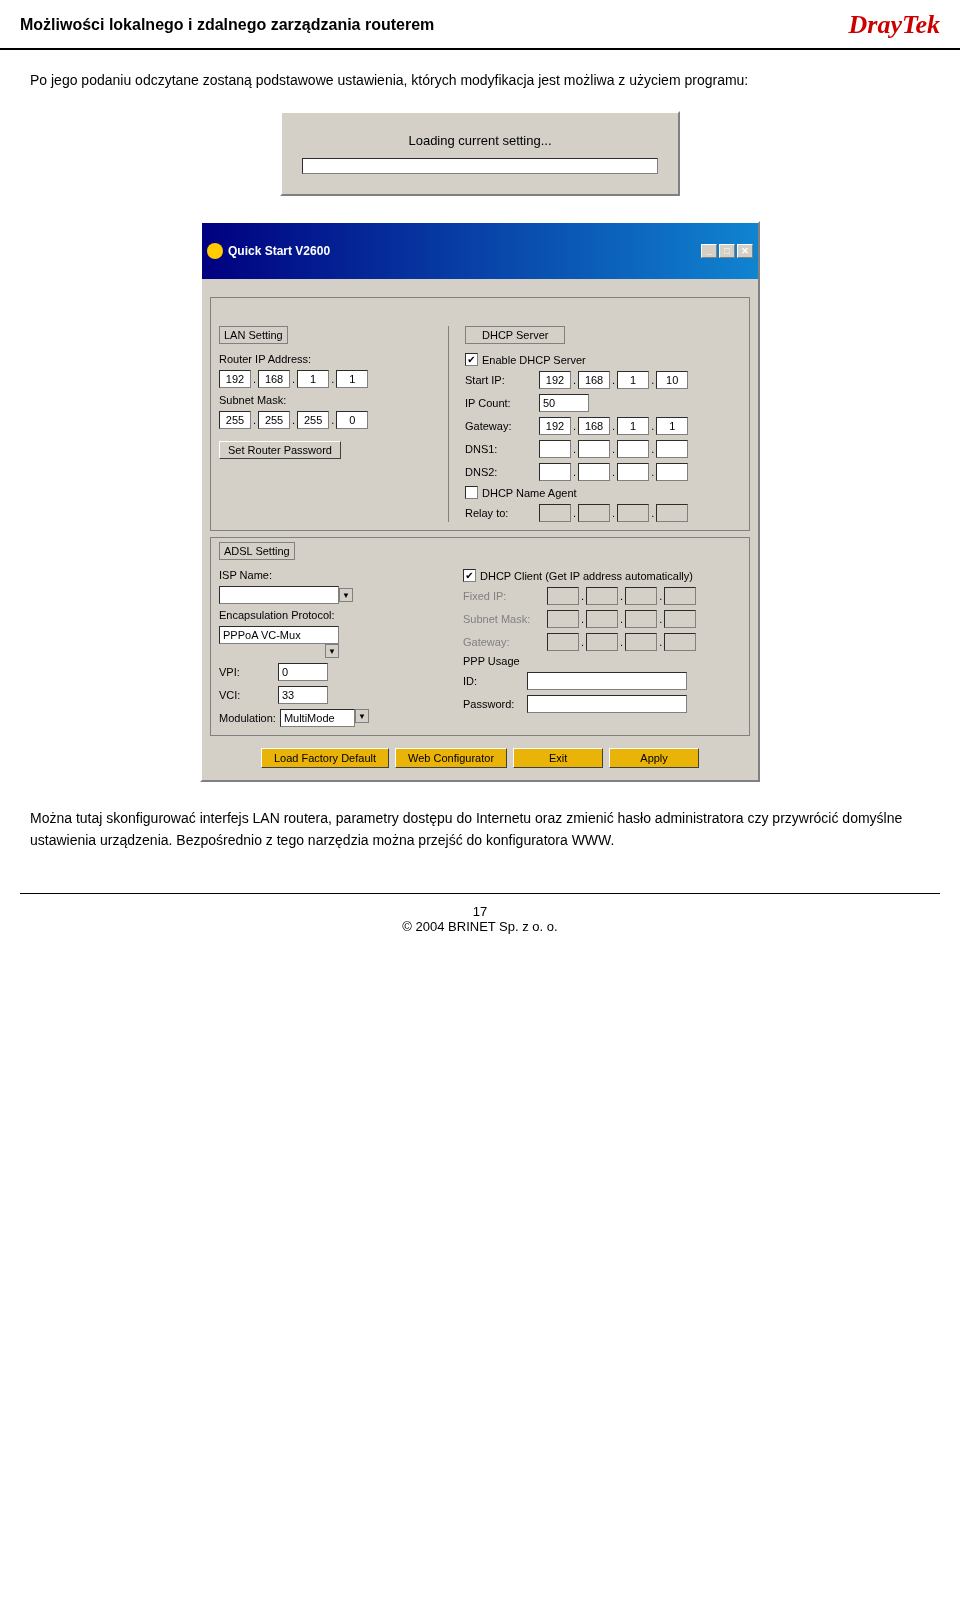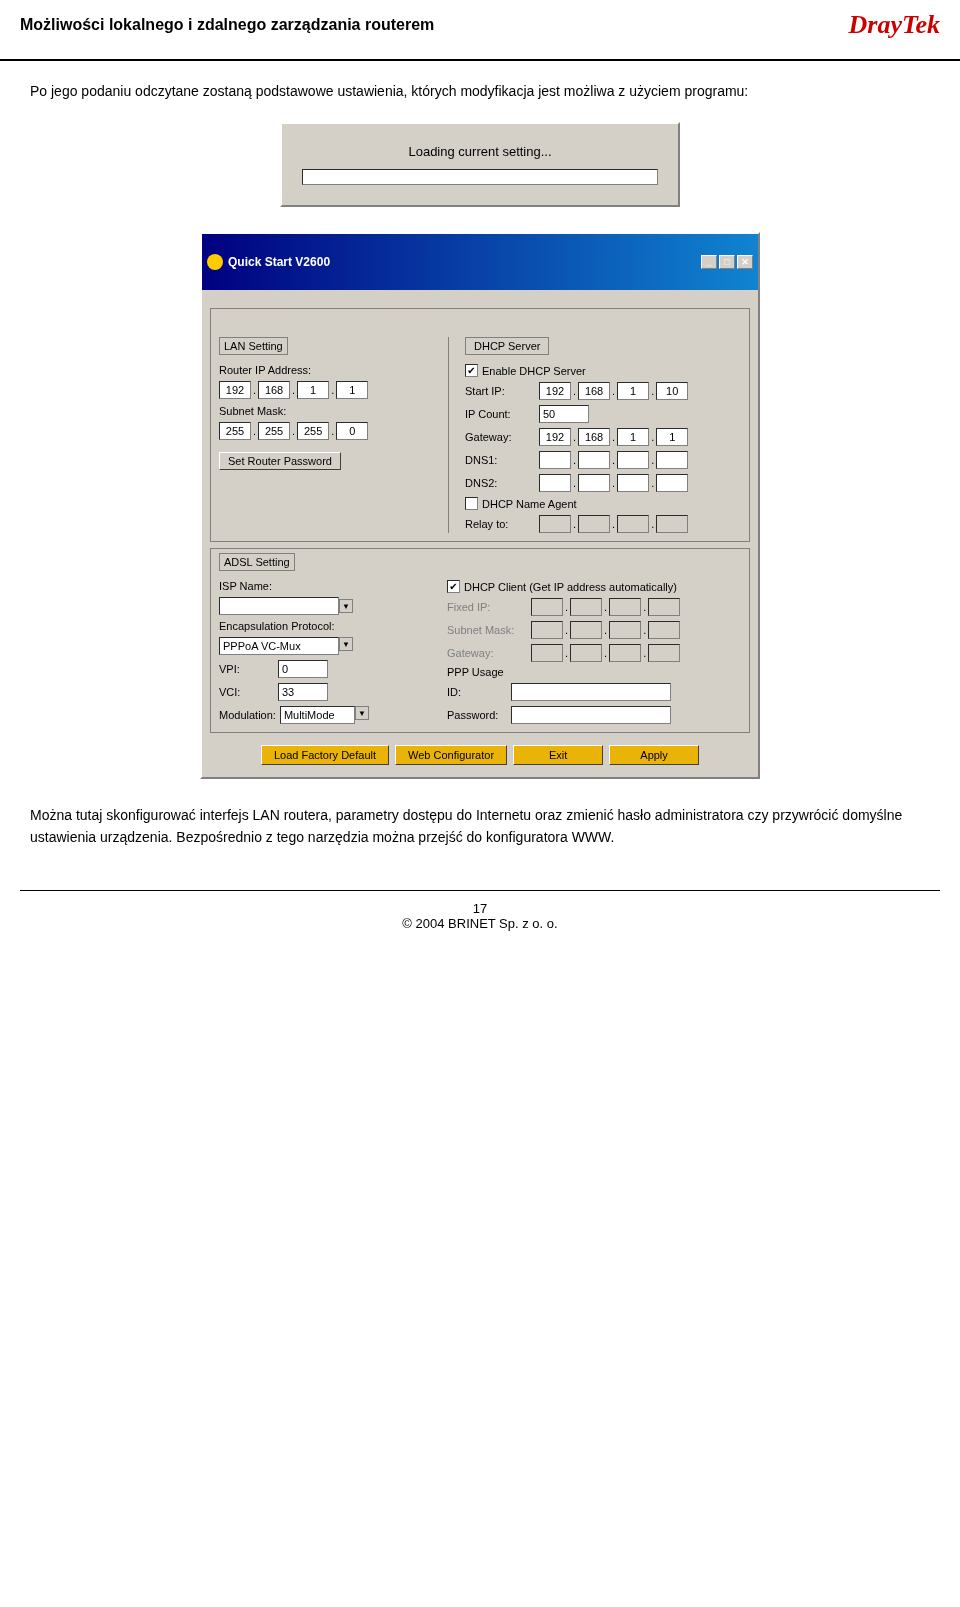--- a/index.html
+++ b/index.html
@@ -10,21 +10,21 @@
       font-family: Arial, sans-serif;
       font-size: 14px;
       color: #000;
     }
 
     
     .page-header {
       display: flex;
       align-items: center;
       justify-content: space-between;
-      padding: 10px 20px 19px 20px;
+      padding: 10px 20px 8px 20px;
       border-bottom: 2px solid #000;
     }
     .page-header-title {
       font-size: 16px;
       font-weight: bold;
     }
     .draytek-logo {
       font-size: 26px;
       font-weight: bold;
       font-style: italic;
@@ -219,21 +219,21 @@
     .disabled-label {
       color: #808080;
     }
     .disabled-input {
       background: #d4d0c8 !important;
     }
 
     
     .adsl-body {
       display: flex;
-      gap: 8px;
+      gap: 24px;
     }
     .adsl-left {
       flex: 0 0 220px;
     }
     .adsl-right {
       flex: 1;
     }
 
     
     .qs-buttons {
@@ -354,21 +354,21 @@
                 <span class="ip-dot">.</span>
                 <input class="ip-segment" type="text" value="0" style="">
               </div>
             </div>
             <div class="form-row" style="margin-top: 12px;">
               <button class="win-button">Set Router Password</button>
             </div>
           </div>
 
           <div class="col-dhcp">
-            <div style="font-size:11px; font-weight:normal; margin-bottom:4px; border:1px solid #808080; padding: 2px 8px; display:inline-block;">
+            <div style="font-size:11px; font-weight:normal; margin-bottom:4px; border:1px solid #808080; padding: 2px 16px; display:inline-block;">
               <span>DHCP Server</span>
             </div>
             <div class="form-row">
               <label class="checkbox-label">
                 <div class="win-checkbox">✔</div>
                 <span>Enable DHCP Server</span>
               </label>
             </div>
             <div class="form-row">
               <span class="form-label" style="min-width:70px;">Start IP:</span>
@@ -457,21 +457,21 @@
             <div class="form-row">
               <div style="display:flex;align-items:center;gap:0;">
                 <input class="input-field" style="width: 120px;" type="text" value="">
                 <div class="select-arrow">▼</div>
               </div>
             </div>
             <div class="form-row">
               <span class="form-label">Encapsulation Protocol:</span>
             </div>
             <div class="form-row">
-              <div style="display:flex;align-items:flex-start;gap:0;">
+              <div style="display:flex;align-items:flex-end;gap:0;flex-direction:column;">
                 <input class="input-field" style="width: 120px;" type="text" value="PPPoA VC-Mux">
                 <div class="select-arrow">▼</div>
               </div>
             </div>
             <div class="form-row">
               <span class="form-label" style="min-width:55px;">VPI:</span>
               <input class="input-field input-field-sm" type="text" value="0" style="">
             </div>
             <div class="form-row">
               <span class="form-label" style="min-width:55px;">VCI:</span>

